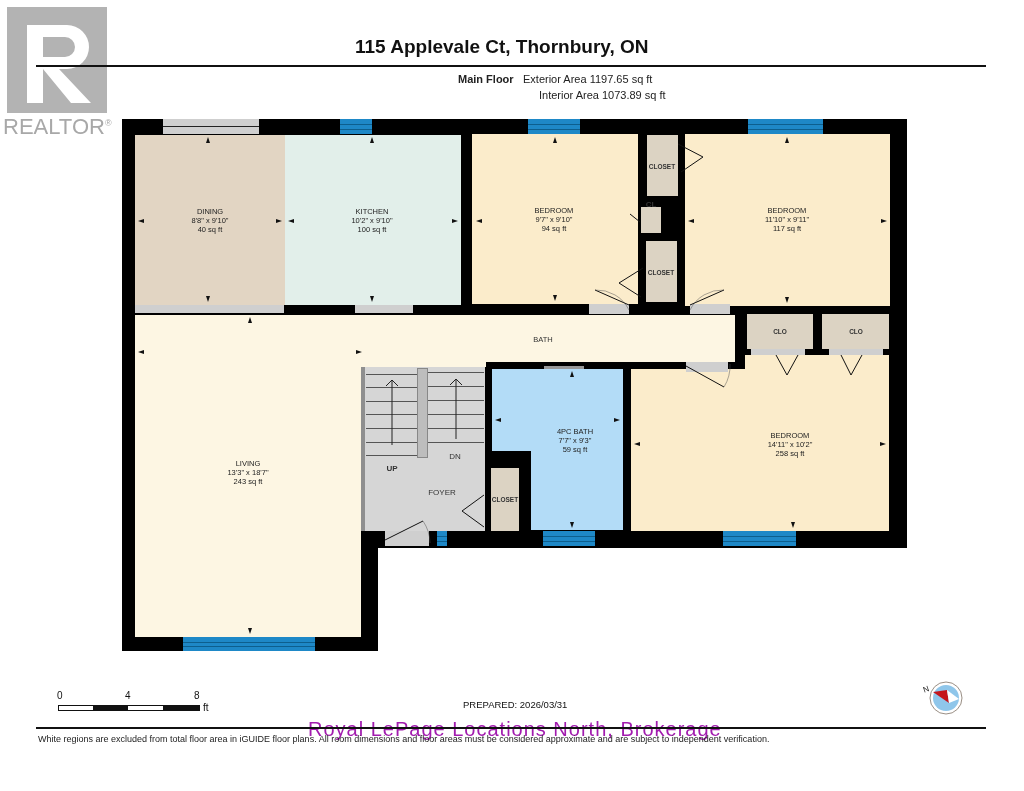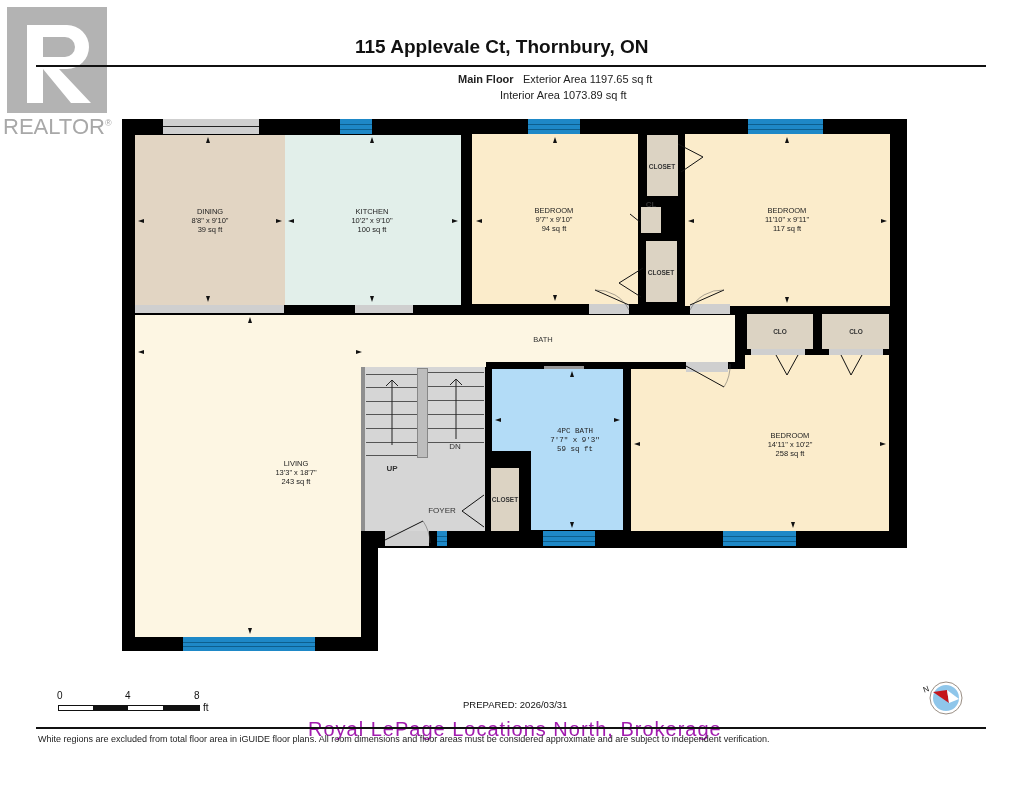--- a/index.html
+++ b/index.html
@@ -31,34 +31,34 @@
     <rect x="0" y="0" width="100" height="106" fill="#b3b3b3"></rect>
     <path d="M20 18 H60 A22 22 0 0 1 60 62 H52 L84 96 H64 L36 62 V96 H20 Z M36 30 V50 H58 A10 10 0 0 0 58 30 Z" fill="#ffffff"></path>
   </svg>
 </div>
 <div class="abs logo-text"><span>REALTOR</span><sup style="font-size:9px">®</sup></div>
 
 <div class="abs title">115 Applevale Ct, Thornbury, ON</div>
 <div class="abs rule" style="left:36px; top:65px; width:950px;"></div>
 <div class="abs meta" style="left:458px; top:73px; font-weight:bold;">Main Floor</div>
 <div class="abs meta" style="left:523px; top:73px;">Exterior Area 1197.65 sq ft</div>
-<div class="abs meta" style="left:500px; top:89px;">Interior Area 1073.89 sq ft</div>
+<div class="abs meta" style="left:539px; top:89px;">Interior Area 1073.89 sq ft</div>
 
 <div class="abs" style="left:0; top:0; width:1024px; height:791px;">
 
   <div class="wall" style="left:122px; top:119px; width:785px; height:429px;"></div>
   <div class="wall" style="left:122px; top:540px; width:256px; height:111px;"></div>
 
   <div class="abs" style="left:378px; top:548px; width:540px; height:120px; background:#fff;"></div>
 
   <div class="room" style="left:135px; top:135px; width:150px; height:170px; background:#e2d5c3;"></div>
   <div class="lbl" style="left:210px; top:220px;">
       <b>DINING</b>
       <b>8'8" x 9'10"</b>
-      <b>39 sq ft</b>
+      <b>40 sq ft</b>
     </div>
 
   <div class="room" style="left:285px; top:135px; width:176px; height:170px; background:#e2efea;"></div>
   <div class="lbl" style="left:372px; top:220px;">
       <b>KITCHEN</b>
       <b>10'2" x 9'10"</b>
       <b>100 sq ft</b>
     </div>
 
   <div class="room" style="left:472px; top:134px; width:166px; height:170px; background:#fbeccb;"></div>
@@ -85,21 +85,21 @@
   <div class="room" style="left:135px; top:315px; width:600px; height:47px; background:#fdf6e3;"></div>
   <div class="small-lbl" style="left:543px; top:339px; font-weight:normal; font-size:7.5px;">BATH</div>
 
   <div class="room" style="left:747px; top:314px; width:66px; height:35px; background:#dcd3c3;"></div>
   <div class="small-lbl" style="left:780px; top:331px;">CLO</div>
   <div class="room" style="left:822px; top:314px; width:67px; height:35px; background:#dcd3c3;"></div>
   <div class="small-lbl" style="left:856px; top:331px;">CLO</div>
 
   <div class="room" style="left:135px; top:315px; width:226px; height:322px; background:#fdf6e3;"></div>
   <div class="room" style="left:361px; top:315px; width:125px; height:52px; background:#fdf6e3;"></div>
-  <div class="lbl" style="left:248px; top:472px;margin-left:48px;">
+  <div class="lbl" style="left:248px; top:472px;">
       <b>LIVING</b>
       <b>13'3" x 18'7"</b>
       <b>243 sq ft</b>
     </div>
 
   <div class="room" style="left:362px; top:367px; width:123px; height:164px; background:#d6d6d6;"></div>
   <div class="abs" style="left:361px; top:367px; width:4px; height:164px; background:#8f8f8f;"></div>
   <div class="abs" style="left:417px; top:368px; width:9px; height:88px; background:#bdbdbd; border:1px solid #888;"></div>
   <div class="stair-line" style="left:366px; top:374px; width:51px;"></div>
   <div class="stair-line" style="left:366px; top:387px; width:51px;"></div>
@@ -116,28 +116,28 @@
   <div class="stair-line" style="left:428px; top:442px; width:56px;"></div>
   <svg class="abs" style="left:380px; top:375px;" width="30" height="75">
       <line x1="12" y1="70" x2="12" y2="5" stroke="#222" stroke-width="1"></line>
       <polyline points="6,11 12,5 18,11" fill="none" stroke="#222"></polyline>
     </svg>
   <svg class="abs" style="left:444px; top:374px;" width="30" height="70">
       <line x1="12" y1="65" x2="12" y2="5" stroke="#222" stroke-width="1"></line>
       <polyline points="6,11 12,5 18,11" fill="none" stroke="#222"></polyline>
     </svg>
   <div class="small-lbl" style="left:392px; top:468px; font-weight:bold; font-size:8px;">UP</div>
-  <div class="small-lbl" style="left:455px; top:446px; font-weight:normal; font-size:8px;">DN</div>
-  <div class="small-lbl" style="left:442px; top:492px; font-weight:normal; font-size:8px;margin-top:18px;">FOYER</div>
+  <div class="small-lbl" style="left:455px; top:456px; font-weight:normal; font-size:8px;">DN</div>
+  <div class="small-lbl" style="left:442px; top:492px; font-weight:normal; font-size:8px;">FOYER</div>
   <div class="room" style="left:491px; top:468px; width:28px; height:63px; background:#dcd3c3;"></div>
   <div class="small-lbl" style="left:505px; top:499px;">CLOSET</div>
 
   <div class="room" style="left:492px; top:369px; width:131px; height:82px; background:#b3dcf7;"></div>
   <div class="room" style="left:531px; top:451px; width:92px; height:79px; background:#b3dcf7;"></div>
-  <div class="lbl" style="left:575px; top:440px;font-family:Liberation Mono, monospace;">
+  <div class="lbl" style="left:575px; top:440px;">
       <b>4PC BATH</b>
       <b>7'7" x 9'3"</b>
       <b>59 sq ft</b>
     </div>
 
   <div class="room" style="left:631px; top:369px; width:258px; height:162px; background:#fbeccb;"></div>
   <div class="room" style="left:745px; top:355px; width:144px; height:16px; background:#fbeccb;"></div>
   <div class="lbl" style="left:790px; top:444px;">
       <b>BEDROOM</b>
       <b>14'11" x 10'2"</b>

